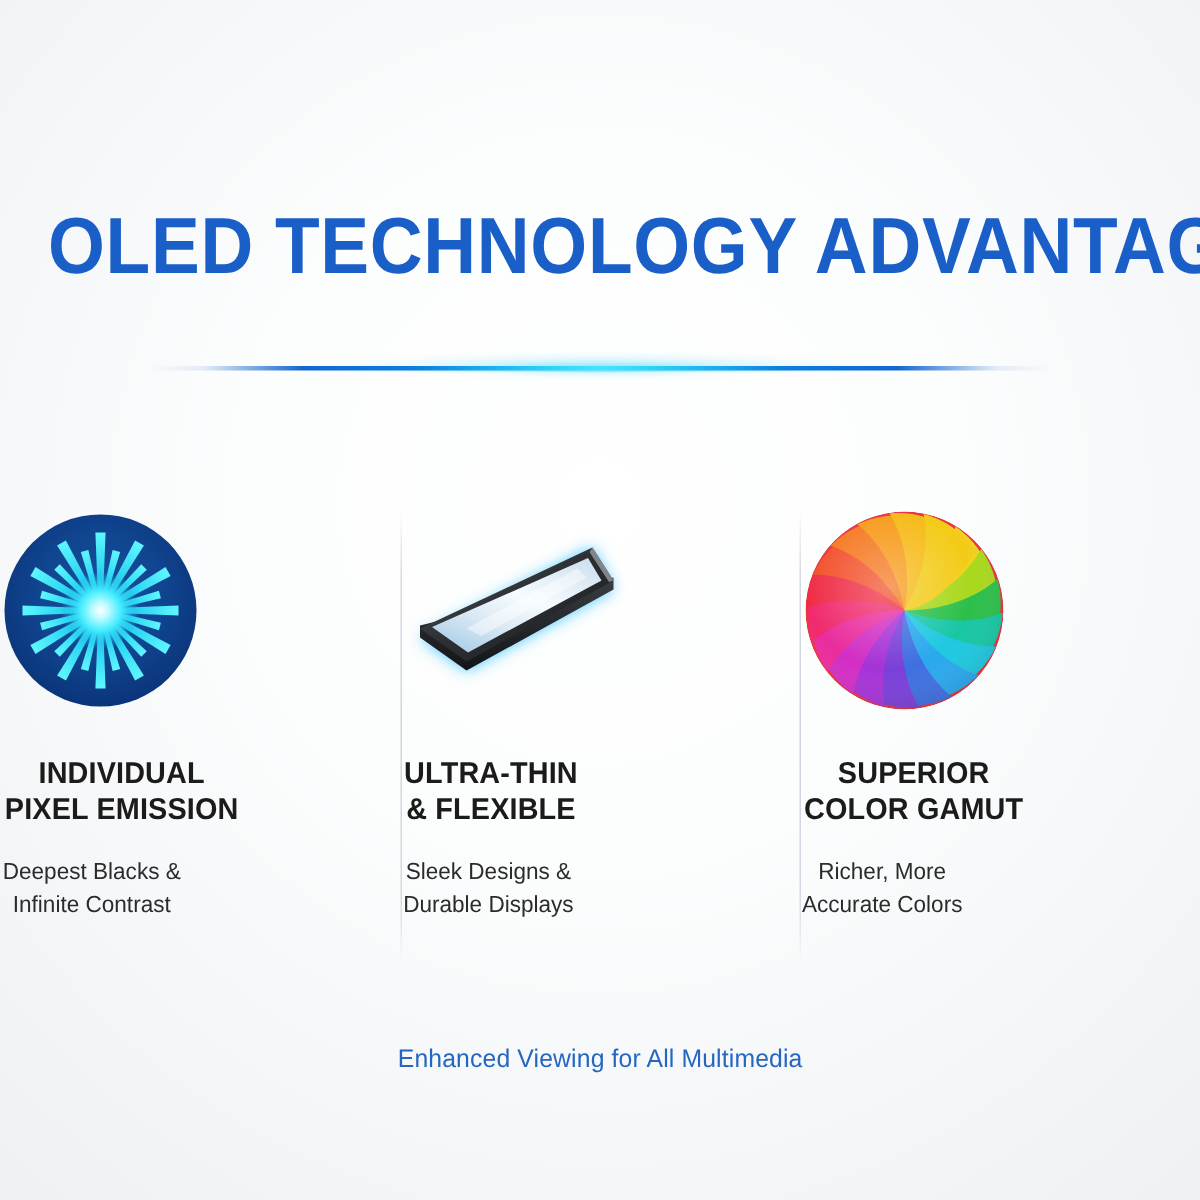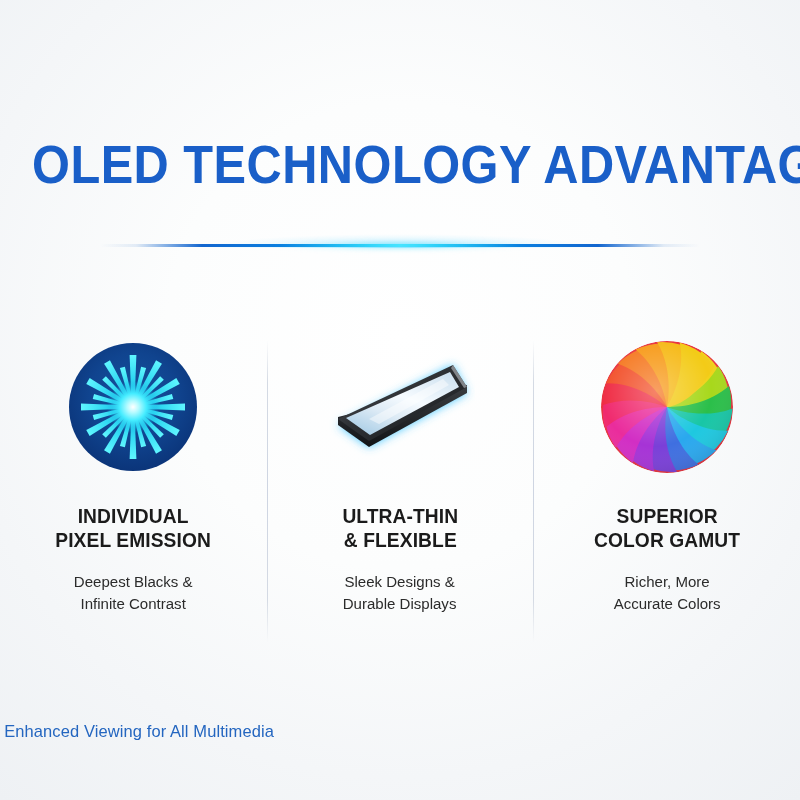--- a/index.html
+++ b/index.html
@@ -76,21 +76,21 @@
   
   #columns {
     position:absolute; left:0; top:332px; width:800px; height:320px;
     display:flex;
   }
   .col {
     position:relative;
     flex:1 1 0;
     display:flex;
     flex-direction:column;
-    align-items:center;
+    align-items:flex-start;
   }
   .col + .col::before {
     content:"";
     position:absolute; left:0; top:8px;
     width:1px; height:302px;
     background:linear-gradient(to bottom,
        rgba(222,226,232,0) 0%,
        rgba(210,216,226,0.95) 14%,
        rgba(206,213,226,1) 50%,
        rgba(210,216,226,0.95) 86%,
@@ -126,21 +126,22 @@
   .burst-icon { width:134px; height:134px; display:block; }
 
   
   .wheel-icon { width:140px; height:140px; display:block; }
 
   
   .tablet-icon { width:150px; height:120px; display:block; }
 
   
   #footer {
-    position:absolute; left:0; top:722px; width:800px;
+    position:absolute; left:0; top:696px; width:800px;
+    text-align:center;
   }
   #footer-text {
     font-size:17px;
     font-weight:normal;
     color:#2466c0;
     letter-spacing:0.1px;
     transform:scaleX(0.97);
     display:inline-block;
   }
 </style>

